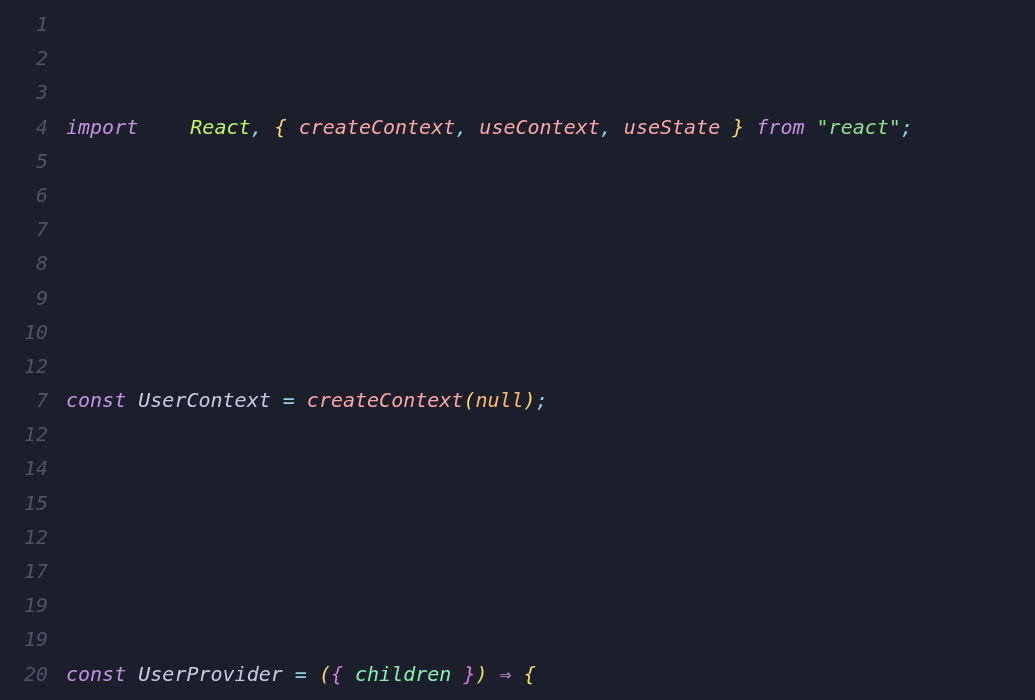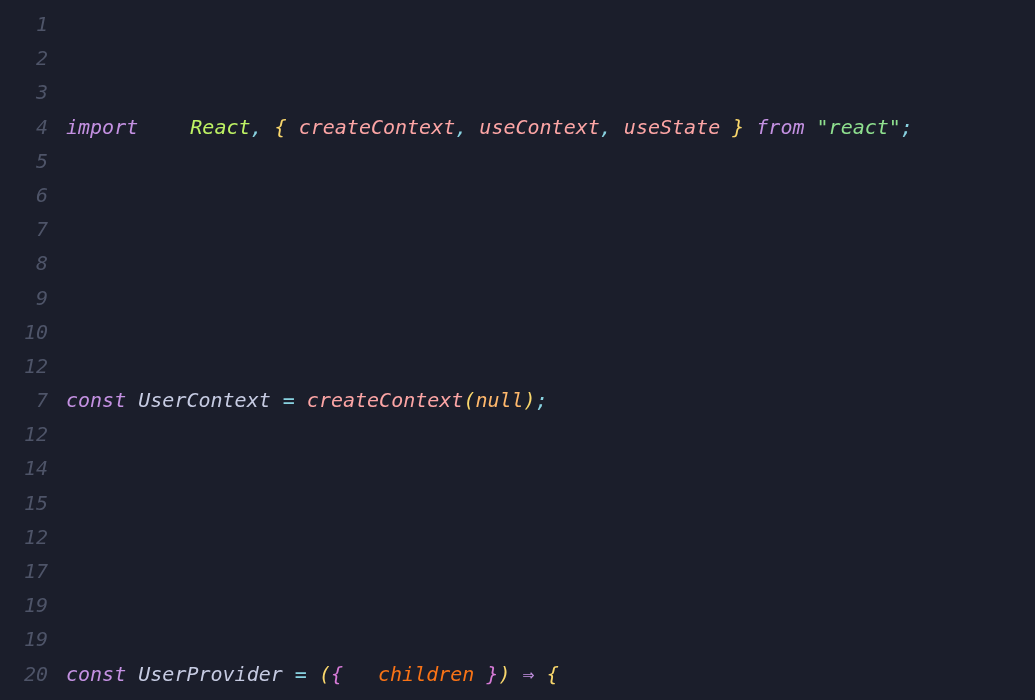--- a/index.html
+++ b/index.html
@@ -48,21 +48,21 @@
   
   .kw      { color: #c491e2; }  
   .default { color: #bef264; margin-left: 40px; }  
   .fn      { color: #fca5a5; }  
   .punct   { color: #88d2e0; }  
   .braceY  { color: #f9d76c; }  
   .braceP  { color: #d67ad6; }  
   .str     { color: #8fe08f; }  
   .ident   { color: #c6cbe2; }  
   .const   { color: #ffb86c; }  
-  .param   { color: #f97316; margin-left: 23px; }  
+  .param   { color: #86efac; }  
   .arrow   { color: #c491e2; }
 </style>
 </head>
 <body>
 
 <div class="editor">
   <div class="gutter">
     <div class="ln">1</div>
     <div class="ln">2</div>
     <div class="ln">3</div>

